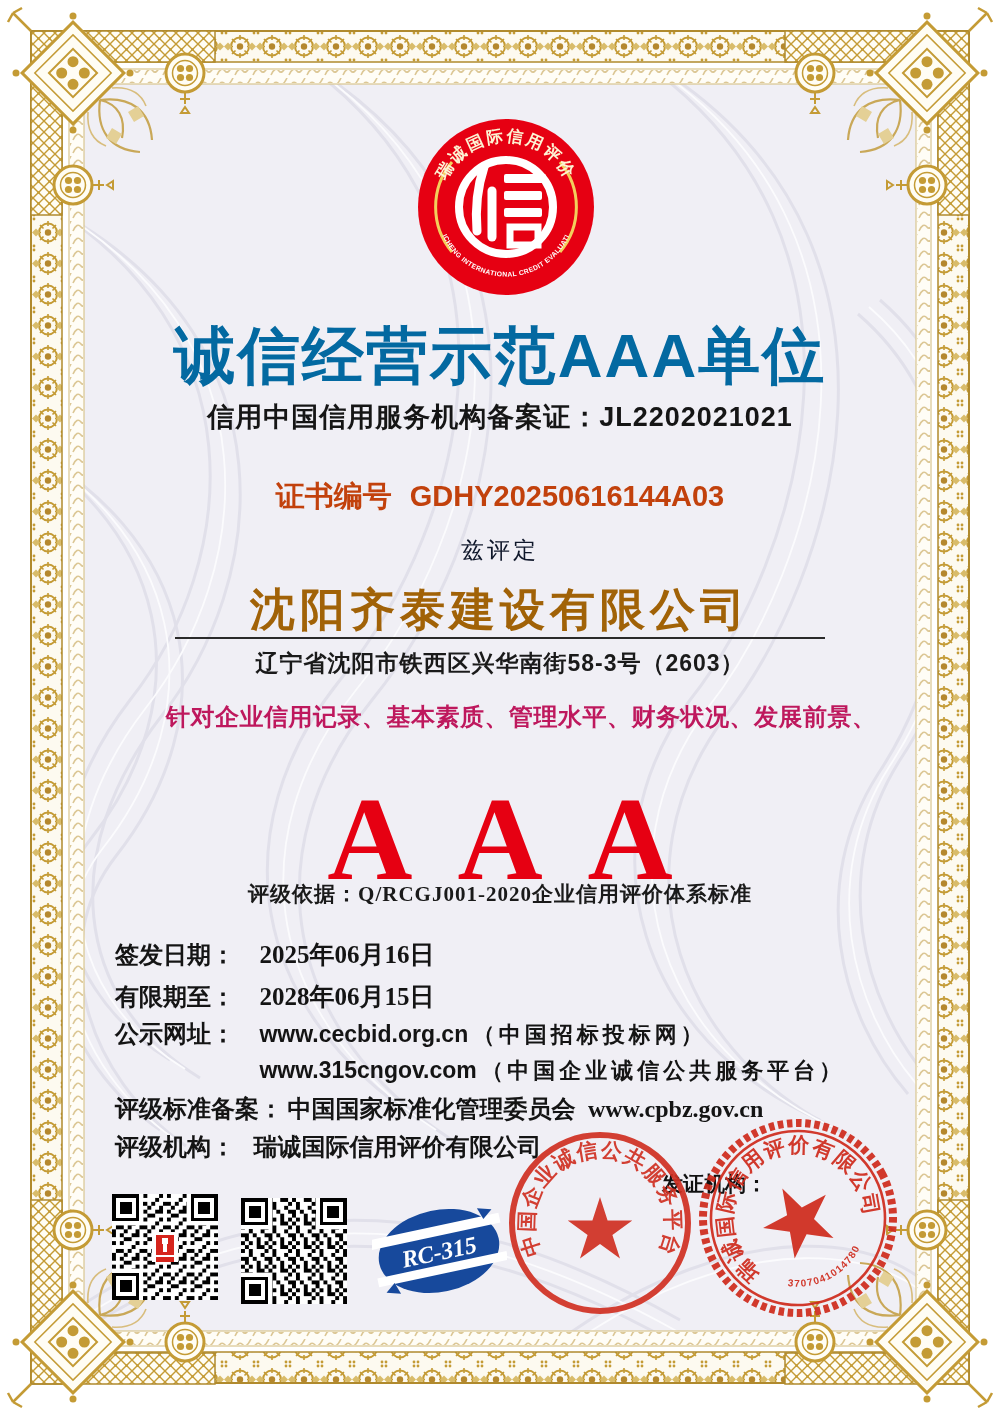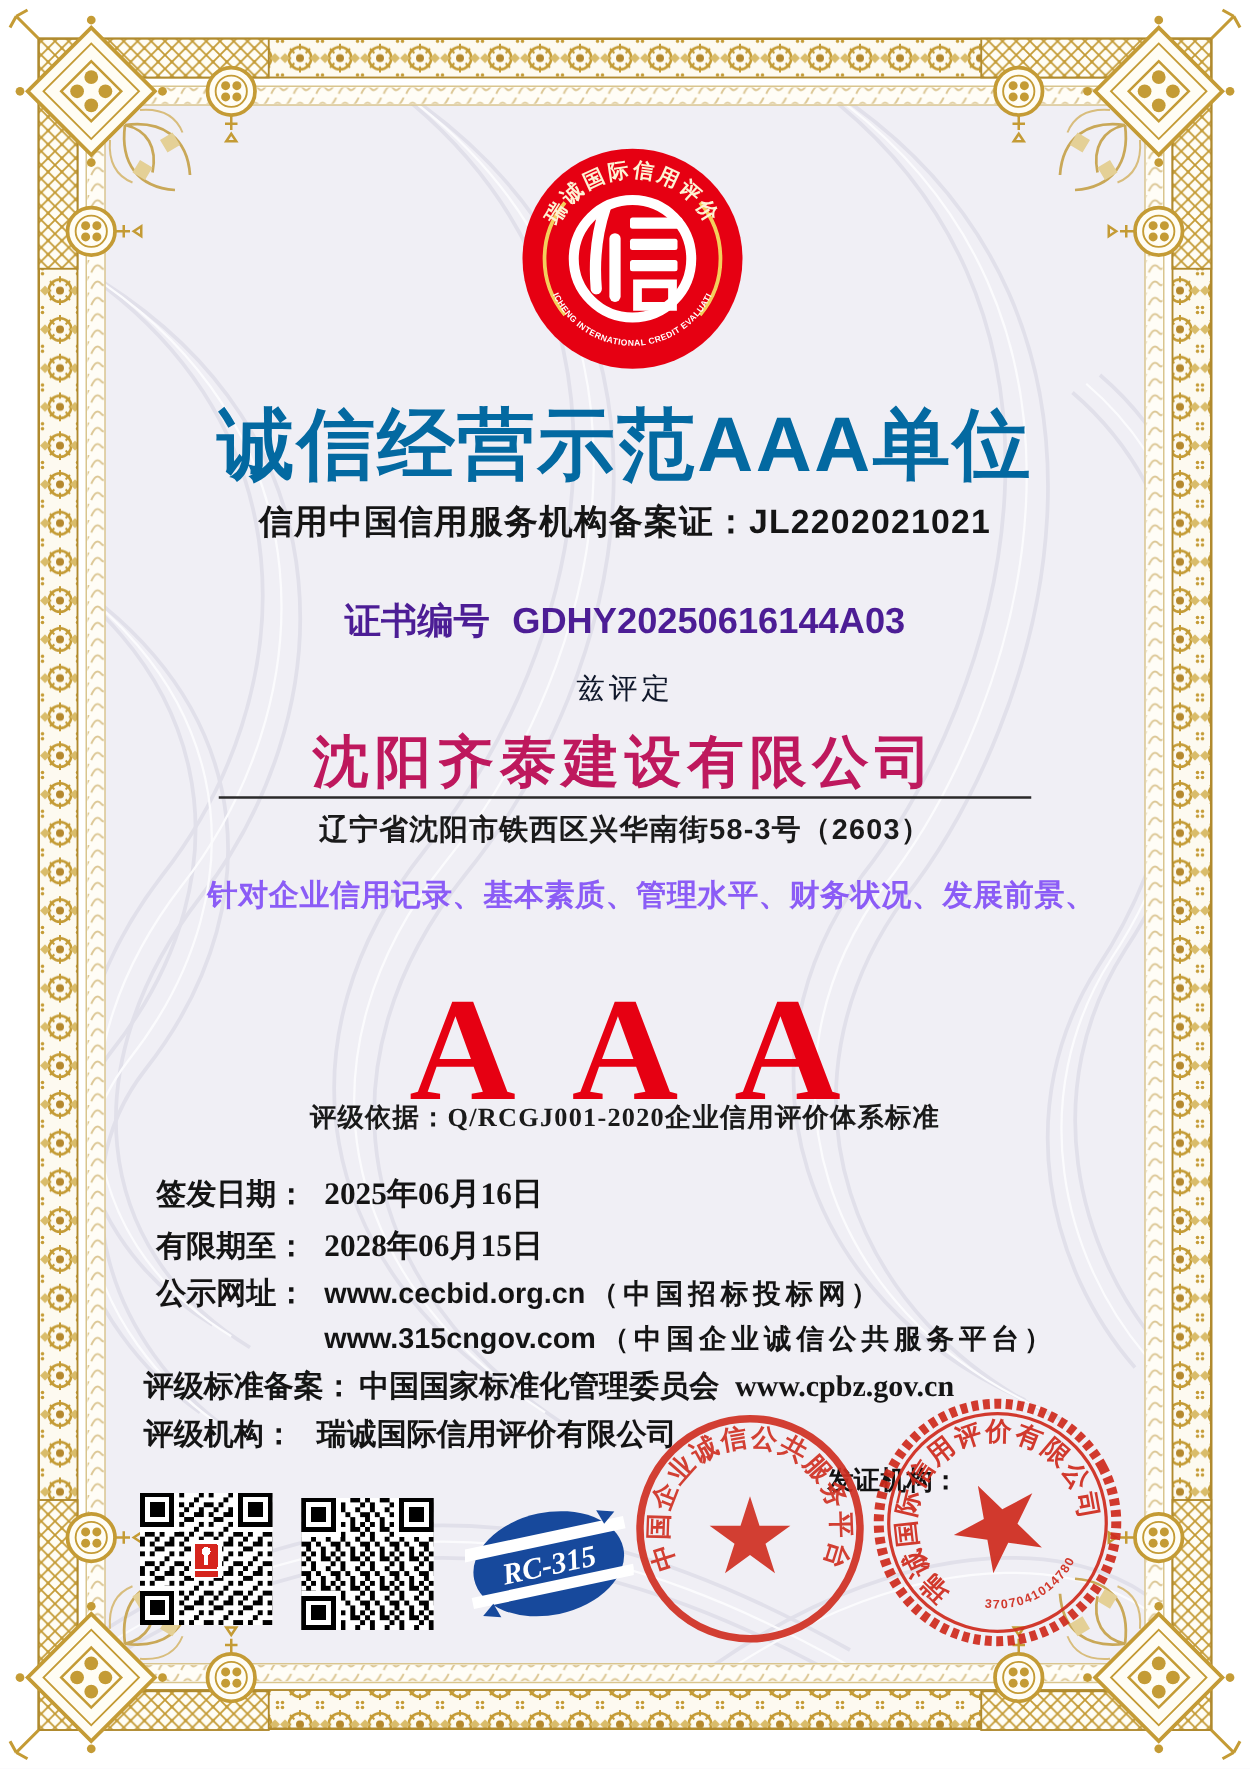--- a/index.html
+++ b/index.html
@@ -7,34 +7,34 @@
     width:1000px;height:1415px;position:relative;background:#ffffff;
     font-family:"Liberation Sans","DejaVu Sans",sans-serif;overflow:hidden;
     -webkit-font-smoothing:antialiased;
   }
   .abs{position:absolute;}
   .serif{font-family:"Liberation Serif","DejaVu Serif",serif;}
   .center{left:0;right:0;text-align:center;}
   #frame-svg{left:0;top:0;pointer-events:none;}
   .title{top:314px;font-size:62px;font-weight:900;color:#0369a1;letter-spacing:2px;}
   .registration{top:399px;font-size:27px;font-weight:600;color:#151515;letter-spacing:1px;}
-  .certno{top:477px;font-size:29px;font-weight:800;color:#4c1d95;}
+  .certno{top:477px;font-size:29px;font-weight:800;color:#c2410c;}
   .certno .lbl{margin-right:18px;}
   .hereby{top:535px;font-size:23px;font-weight:400;color:#0f172a;letter-spacing:3px;}
-  .company{top:580px;font-size:45px;font-weight:700;color:#be185d;letter-spacing:5px;}
+  .company{top:580px;font-size:45px;font-weight:700;color:#a16207;letter-spacing:5px;}
   .company-line{top:637px;left:175px;width:650px;height:2px;background:#2a2a2a;}
   .address{top:648px;font-size:23px;font-weight:700;color:#1a1a1a;letter-spacing:1px;}
   .paragraph{top:698px;left:118px;width:772px;font-size:24px;font-weight:600;
-    color:#8b5cf6;line-height:37px;letter-spacing:0.5px;}
+    color:#be185d;line-height:37px;letter-spacing:0.5px;}
   .paragraph .l1{display:block;text-indent:2em;}
   .paragraph .l2{display:block;}
   .grade{top:772px;font-family:"Liberation Serif","DejaVu Serif",serif;font-size:118px;
     font-weight:700;color:#e60012;letter-spacing:0.38em;text-indent:0.38em;}
   .basis{top:880px;font-size:21px;font-weight:700;color:#1a1a1a;letter-spacing:1px;}
-  .detail-row{left:115px;color:#141414;white-space:nowrap;text-align:center;}
+  .detail-row{left:115px;color:#141414;white-space:nowrap;}
   .detail-row .lbl{font-family:"Liberation Serif","DejaVu Serif",serif;font-size:24px;font-weight:700;}
   .detail-row .lbl.w140{display:inline-block;min-width:140px;}
   .val-date{font-family:"Liberation Serif","DejaVu Serif",serif;font-size:25px;font-weight:700;}
   .val-url{font-size:23px;font-weight:600;}
   .note-paren{font-size:22px;font-weight:700;letter-spacing:4px;}
   .val-cjk{font-family:"Liberation Serif","DejaVu Serif",serif;font-size:24px;font-weight:700;}
   .note-serif{font-family:Liberation Serif, serif;font-size:24px;font-weight:800;margin-left:8px;}
   .r1{top:938px;} .r2{top:980px;} .r3{top:1018px;} .r4{top:1056px;} .r5{top:1093px;} .r6{top:1131px;}
   .issuer{left:662px;top:1170px;font-family:"Liberation Serif","DejaVu Serif",serif;
     font-size:21px;font-weight:800;color:#111;z-index:3;}

